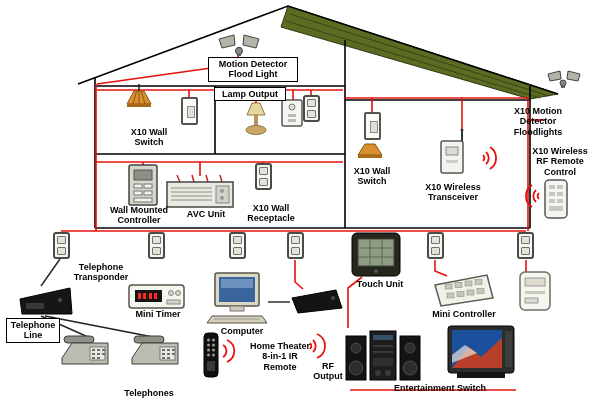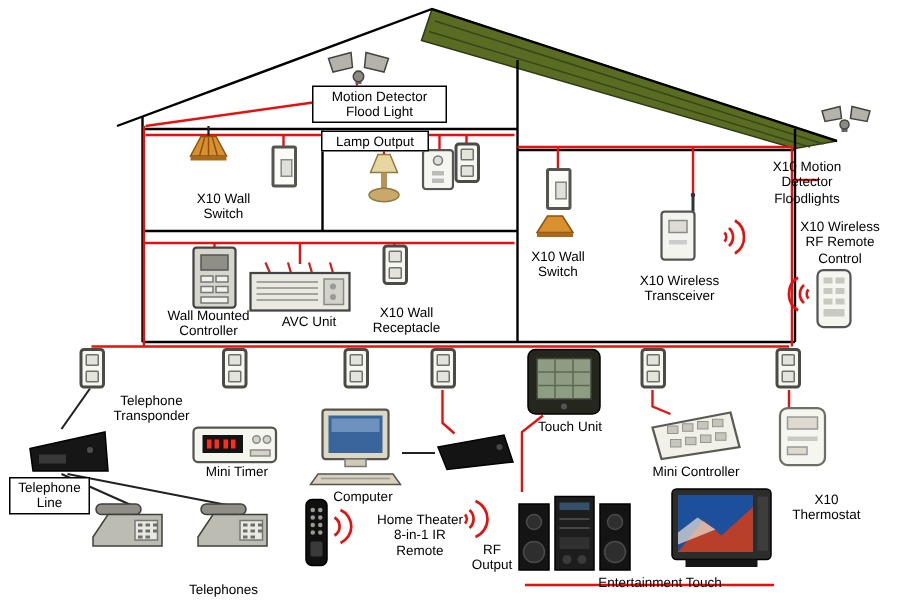--- a/index.html
+++ b/index.html
@@ -1,20 +1,20 @@
 <!DOCTYPE html>
 <html><head>
 <meta charset="utf-8">
 <style>
   *{box-sizing:border-box;}
   html,body{margin:0;padding:0;}
   body{font-family:"Liberation Sans",sans-serif;background:#fff;}
   .stage{position:relative;width:600px;height:400px;background:#fff;overflow:hidden;}
   .layer{position:absolute;left:0;top:0;}
-  .lbl{position:absolute;font-size:9px;font-weight:normal;line-height:1.15;color:#000;text-align:center;white-space:pre-line;}
+  .lbl{position:absolute;font-size:9px;font-weight:bold;line-height:1.15;color:#000;text-align:center;white-space:pre-line;}
   .boxed{background:#fff;border:1px solid #000;padding:1px 2px;}
   .dev{position:absolute;line-height:0;}
   .outlet{position:absolute;width:17px;height:27px;background:#f7f7f2;border:2px solid #4a4a46;border-radius:3px;display:flex;flex-direction:column;align-items:center;justify-content:space-evenly;}
   .outlet span{width:9px;height:8px;background:#e3e3dc;border:1px solid #72726c;border-radius:1px;}
   .switch{position:absolute;width:17px;height:28px;background:#fbfbf7;border:2px solid #55554f;border-radius:2px;}
   .switch::after{content:"";position:absolute;left:4px;top:7px;width:6px;height:10px;background:#e0e0da;border:1px solid #8a8a84;}
 </style>
 </head>
 <body>
 
@@ -444,23 +444,21 @@
 RF Remote
 Control</div>
   <div class="lbl" style="left:62px;top:262px;width:78px">Telephone
 Transponder</div>
   <div class="lbl boxed" style="left:6px;top:318px;width:54px">Telephone
 Line</div>
   <div class="lbl" style="left:126px;top:309px;width:64px">Mini Timer</div>
   <div class="lbl" style="left:214px;top:326px;width:56px">Computer</div>
   <div class="lbl" style="left:352px;top:279px;width:56px">Touch Unit</div>
   <div class="lbl" style="left:422px;top:309px;width:84px">Mini Controller</div>
-  <div class="lbl" style="left:520px;top:328px;width:62px">X10
-Thermostat</div>
   <div class="lbl" style="left:116px;top:388px;width:66px">Telephones</div>
   <div class="lbl" style="left:242px;top:341px;width:76px">Home Theater
 8-in-1 IR
 Remote</div>
   <div class="lbl" style="left:306px;top:361px;width:44px">RF
 Output</div>
-  <div class="lbl" style="left:382px;top:383px;width:116px">Entertainment Touch</div>
+  <div class="lbl" style="left:382px;top:383px;width:116px">Entertainment Switch</div>
 
 </div>
 
 </body></html>

